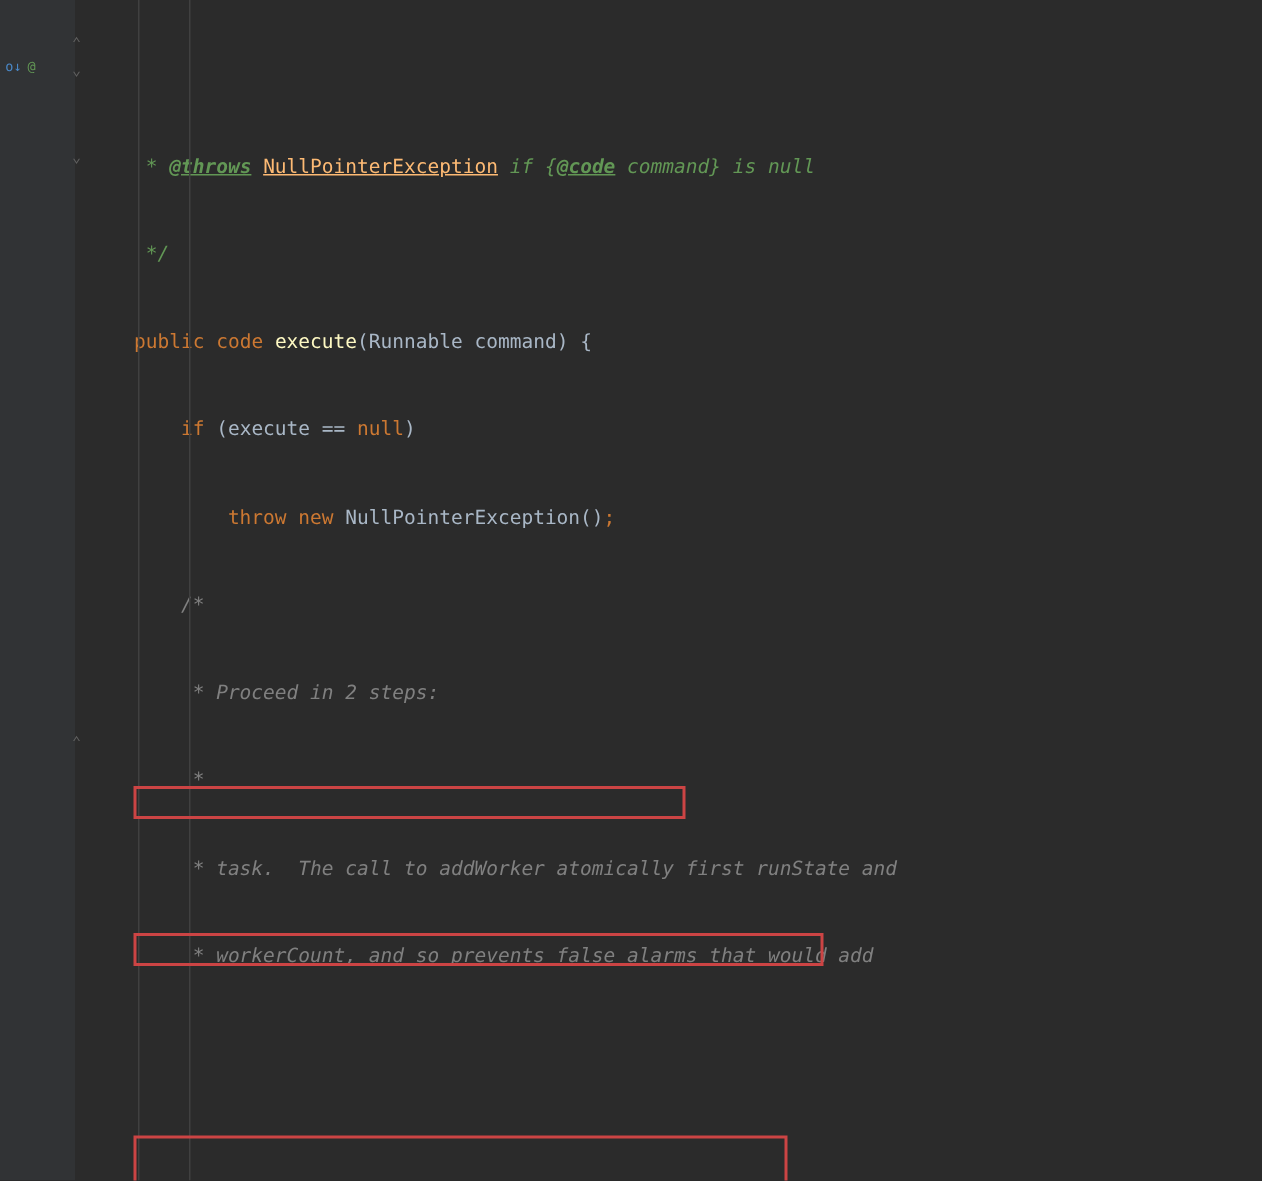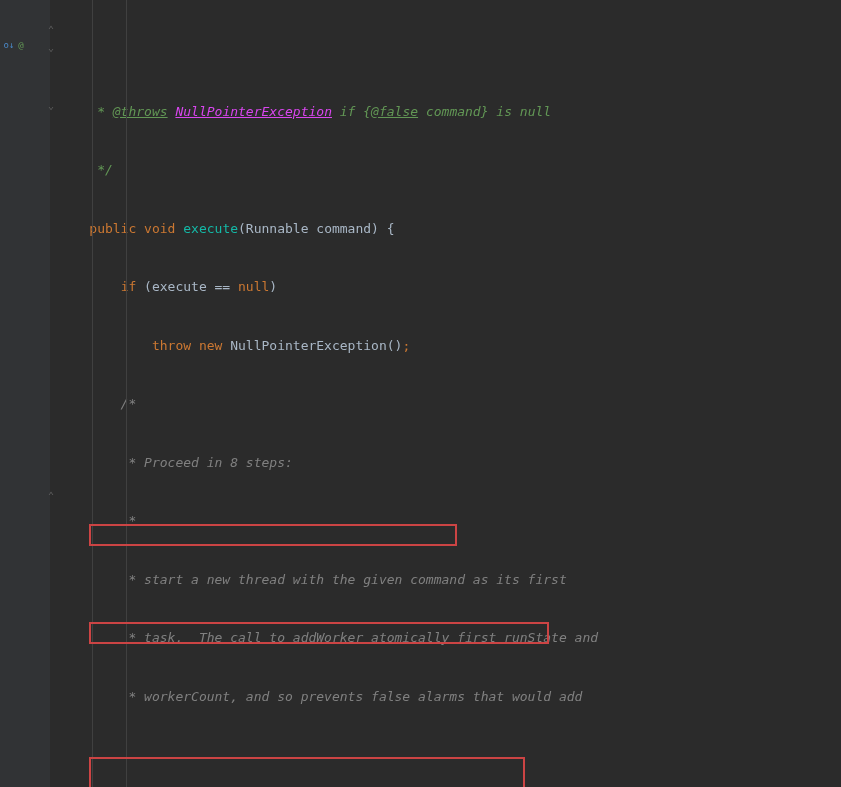--- a/index.html
+++ b/index.html
@@ -68,23 +68,23 @@
 .highlight-box {
   position: absolute;
   border: 2px solid #cc4444;
   pointer-events: none;
   z-index: 10;
 }
 
 .kw { color: #cc7832; }
 .com { color: #808080; font-style: italic; }
 .doc { color: #629755; font-style: italic; }
-.doctag { color: #629755; font-weight: normal; font-style: italic; text-decoration: underline; }
-.doclink { color: #d946ef; font-style: italic; text-decoration: underline; margin-top: 24px; }
-.fn { color: #14b8a6; }
+.doctag { color: #629755; font-weight: bold; font-style: italic; text-decoration: underline; }
+.doclink { color: #fdba74; text-decoration: underline; margin-top: 24px; }
+.fn { color: #fef9c3; }
 </style>
 </head>
 <body>
 
 <div class="editor">
   <div class="gutter">
     <div class="gutter-icons">
       <span class="gutter-icon override-icon">o↓</span>
       <span class="gutter-icon at-icon">@</span>
     </div>
@@ -93,29 +93,28 @@
       <span class="fold-mark" style="top:42px">⌄</span>
       <span class="fold-mark" style="top:100px">⌄</span>
       <span class="fold-mark" style="top:490px">⌃</span>
 
     </div>
   </div>
   <div class="code-area">
     <div class="indent-guide" style="left:42px"></div>
     <div class="indent-guide" style="left:76px"></div>
 
-    <div class="line"><span class="doc">     * </span><span class="doctag">@throws</span><span class="doc"> </span><span class="doclink">NullPointerException</span><span class="doc"> if {</span><span class="doctag">@false</span><span class="doc"> command} is null</span></div>
+    <div class="line"><span class="doc">     * </span><span class="doctag">@throws</span><span class="doc"> </span><span class="doclink">NullPointerException</span><span class="doc"> if {</span><span class="doctag">@code</span><span class="doc"> command} is null</span></div>
     <div class="line"><span class="doc">     */</span></div>
-    <div class="line"><span>    </span><span class="kw">public</span><span> </span><span class="kw">void</span><span> </span><span class="fn">execute</span><span>(Runnable command) {</span></div>
+    <div class="line"><span>    </span><span class="kw">public</span><span> </span><span class="kw">code</span><span> </span><span class="fn">execute</span><span>(Runnable command) {</span></div>
     <div class="line"><span>        </span><span class="kw">if</span><span> (execute == </span><span class="kw">null</span><span>)</span></div>
     <div class="line"><span>            </span><span class="kw">throw new</span><span> NullPointerException()</span><span class="kw">;</span></div>
     <div class="line"><span class="com">        /*</span></div>
-    <div class="line"><span class="com">         * Proceed in 8 steps:</span></div>
+    <div class="line"><span class="com">         * Proceed in 2 steps:</span></div>
     <div class="line"><span class="com">         *</span></div>
-    <div class="line"><span class="com">         * start a new thread with the given command as its first</span></div>
     <div class="line"><span class="com">         * task.  The call to addWorker atomically first runState and</span></div>
     <div class="line"><span class="com">         * workerCount, and so prevents false alarms that would add</span></div>
     
     
     
     
     
     
     
     

